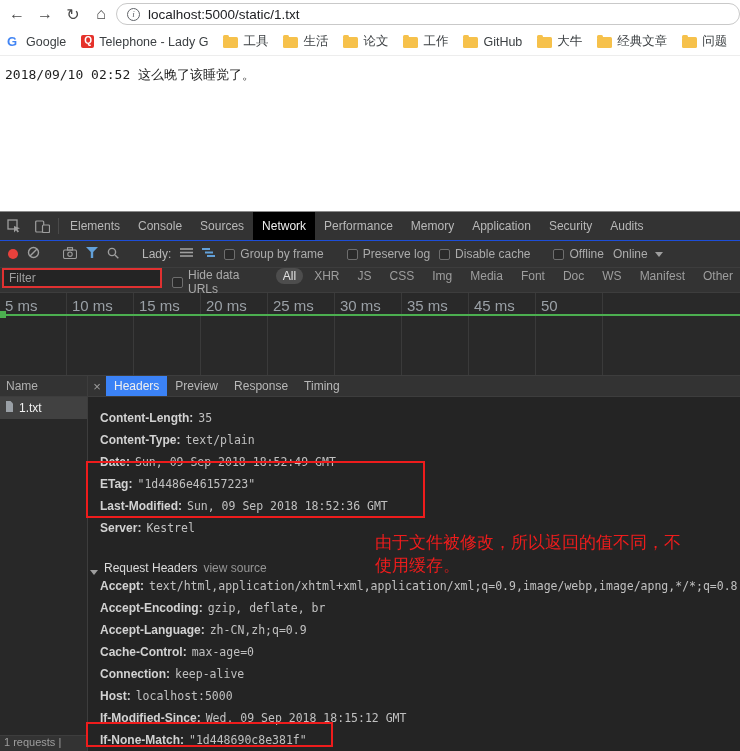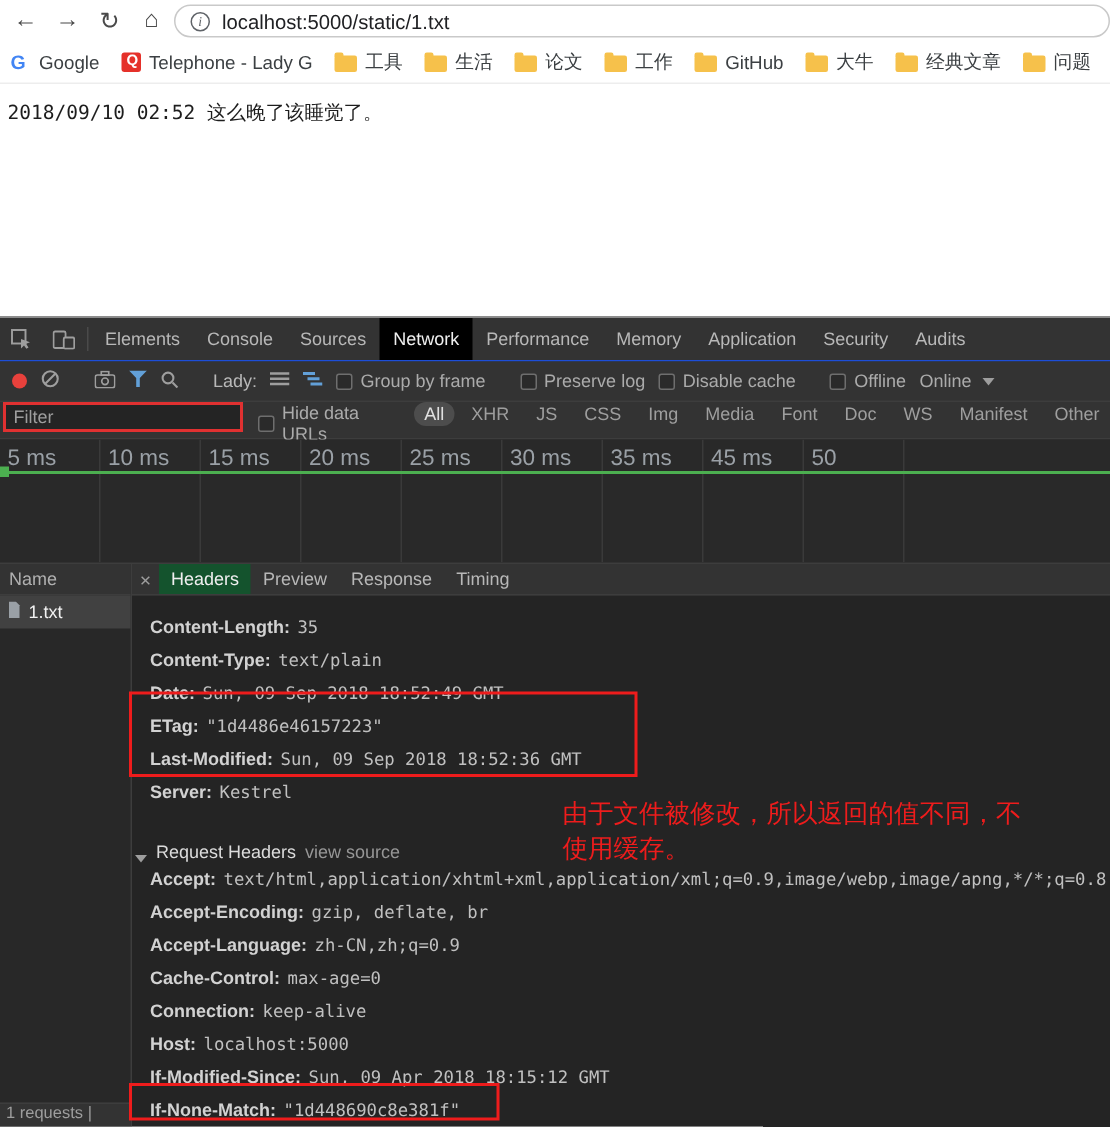--- a/index.html
+++ b/index.html
@@ -83,21 +83,21 @@
   .req-status{height:16px;min-height:16px;border-top:1px solid #3d3d3d;background:#333;
     font-size:11px;color:#9e9e9e;display:flex;padding:0 4px;
     white-space:nowrap;overflow:hidden}
 
   .detail{flex:1;display:flex;flex-direction:column;min-width:0;background:#242424}
   .detail-tabs{height:21px;min-height:21px;background:#333;border-bottom:1px solid #3d3d3d;
     display:flex;align-items:stretch}
   .detail-close{width:18px;display:flex;align-items:center;justify-content:center;color:#9e9e9e;
     font-size:13px;cursor:pointer}
   .detail-tab{padding:0 8px;display:flex;align-items:center;color:#b8b8b8;cursor:pointer}
-  .detail-tab[data-active="true"]{background:#14532d;color:#efefef}
+  .detail-tab[data-active="true"]{background:#3b82f6;color:#efefef}
 
   .hdr-content{flex:1;overflow:hidden;padding-top:10px}
   .hdr-line{height:22px;line-height:22px;white-space:nowrap;overflow:hidden;padding-left:12px}
   .hdr-key{color:#d2d2d2;font-weight:bold}
   .hdr-key::after{content:":";font-weight:bold}
   .hdr-val{font-family:"DejaVu Sans Mono","Liberation Mono",monospace;font-size:11.5px;
     color:#c0c0c0;margin-left:5px}
   .hdr-section{display:flex;align-items:flex-end;gap:6px;margin-top:14px;height:22px;padding-left:2px}
   .tri-down{width:0;height:0;border-left:4px solid transparent;border-right:4px solid transparent;
     border-top:5px solid #9e9e9e}
@@ -489,21 +489,21 @@
 
               <div class="hdr-line">
                 <span class="hdr-key">Connection</span><span class="hdr-val">keep-alive</span>
               </div>
 
               <div class="hdr-line">
                 <span class="hdr-key">Host</span><span class="hdr-val">localhost:5000</span>
               </div>
 
               <div class="hdr-line">
-                <span class="hdr-key">If-Modified-Since</span><span class="hdr-val">Sun, 09 Apr 2018 18:15:12 GMT</span>
+                <span class="hdr-key">If-Modified-Since</span><span class="hdr-val">Wed, 09 Sep 2018 18:15:12 GMT</span>
               </div>
 
               <div class="hdr-line">
                 <span class="hdr-key">If-None-Match</span><span class="hdr-val">"1d448690c8e381f"</span>
               </div>
             </div>
         </div>
       </div>
     </div>
   </div>

